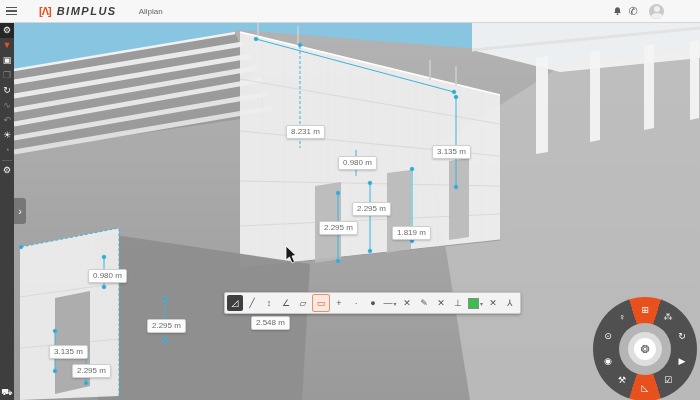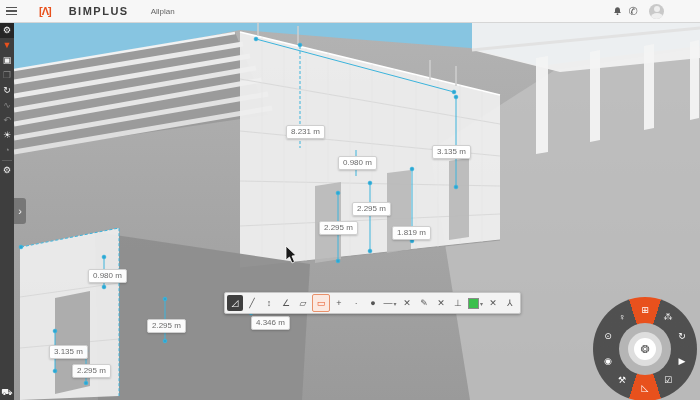--- a/index.html
+++ b/index.html
@@ -7,21 +7,21 @@
     width:700px;height:400px;position:relative;overflow:hidden;
     font-family:"Liberation Sans","DejaVu Sans",sans-serif;
     background:#a6a6a6;
   }
   
   .topbar{position:absolute;top:0;left:0;right:0;height:22px;background:#f7f7f7;
     border-bottom:1px solid #d6d6d6;display:flex;align-items:center;z-index:20;}
   .hamburger{width:11px;height:9px;margin-left:6px;display:flex;flex-direction:column;justify-content:space-between;cursor:pointer;}
   .hamburger span{display:block;height:1.4px;background:#555;}
   .logo{margin-left:22px;color:#e8511d;font-weight:bold;font-size:11px;letter-spacing:-1px;}
-  .brand{margin-left:18px;font-size:11px;font-weight:bold;letter-spacing:1.5px;color:#3c3c3c;}
+  .brand{margin-left:6px;font-size:11px;font-weight:bold;letter-spacing:1.5px;color:#3c3c3c;font-style:italic;}
   .project{margin-left:22px;font-size:8px;color:#666;}
   .topbar .spacer{flex:1;}
   .tb-icon{width:16px;height:16px;display:flex;align-items:center;justify-content:center;color:#5c5c5c;cursor:pointer;}
   .bell-svg{width:11px;height:11px;fill:#5c5c5c;}
   .phone-glyph{font-size:11px;line-height:11px;}
   .avatar{width:15px;height:15px;border-radius:50%;background:#c9c9c9;margin-left:8px;margin-right:36px;overflow:hidden;position:relative;cursor:pointer;}
   .avatar i{position:absolute;left:4.5px;top:2.5px;width:6px;height:6px;border-radius:50%;background:#efefef;}
   .avatar b{position:absolute;left:1.5px;top:9px;width:12px;height:8px;border-radius:50%;background:#efefef;}
   
   .sidebar{position:absolute;left:0;top:22px;bottom:0;width:14px;background:#3e3e3e;z-index:15;
@@ -229,21 +229,21 @@
 
 <div class="labels" id="labels">
     <div class="mlabel" style="left: 286px; top: 125px;">8.231 m</div>
     <div class="mlabel" style="left: 338px; top: 156px;">0.980 m</div>
     <div class="mlabel" style="left: 432px; top: 145px;">3.135 m</div>
     <div class="mlabel" style="left: 352px; top: 202px;">2.295 m</div>
     <div class="mlabel" style="left: 319px; top: 221px;">2.295 m</div>
     <div class="mlabel" style="left: 392px; top: 226px;">1.819 m</div>
     <div class="mlabel" style="left: 88px; top: 269px;">0.980 m</div>
     <div class="mlabel" style="left: 147px; top: 319px;">2.295 m</div>
-    <div class="mlabel" style="left: 251px; top: 316px;">4.346 m</div>
+    <div class="mlabel" style="left: 251px; top: 316px;">2.548 m</div>
     <div class="mlabel" style="left: 49px; top: 345px;">3.135 m</div>
     <div class="mlabel" style="left: 72px; top: 364px;">2.295 m</div>
   </div>
 
 <div class="toolbar" id="toolbar">
     <div class="tb-btn dark">
       <span class="tb-glyph">◿</span>
     </div>
     <div class="tb-btn ">
       <span class="tb-glyph">╱</span>

